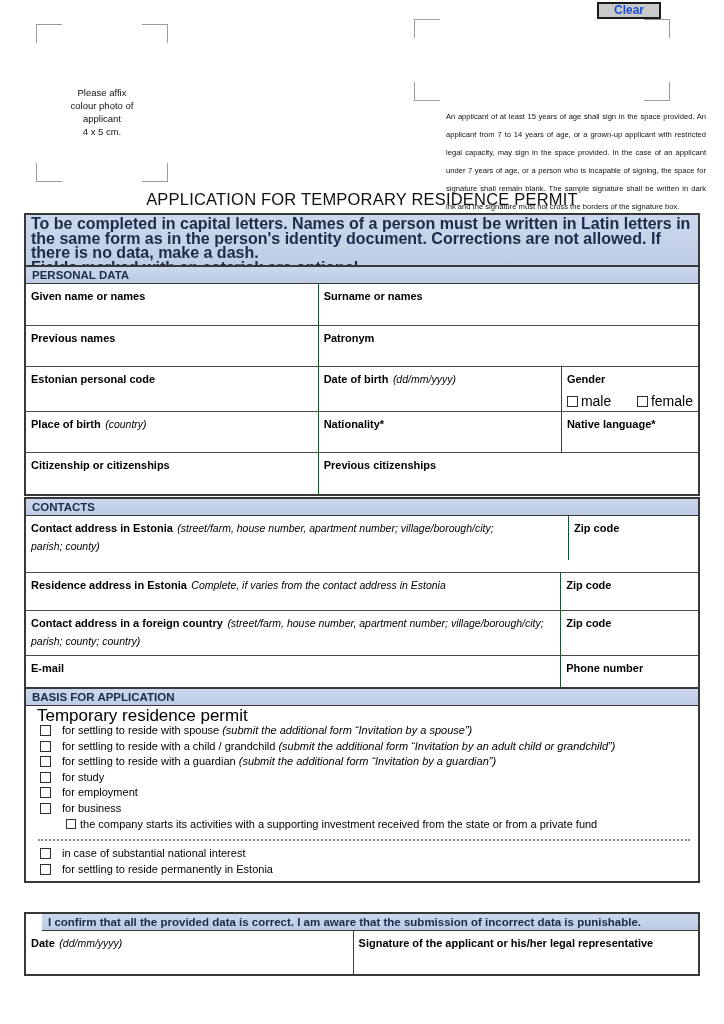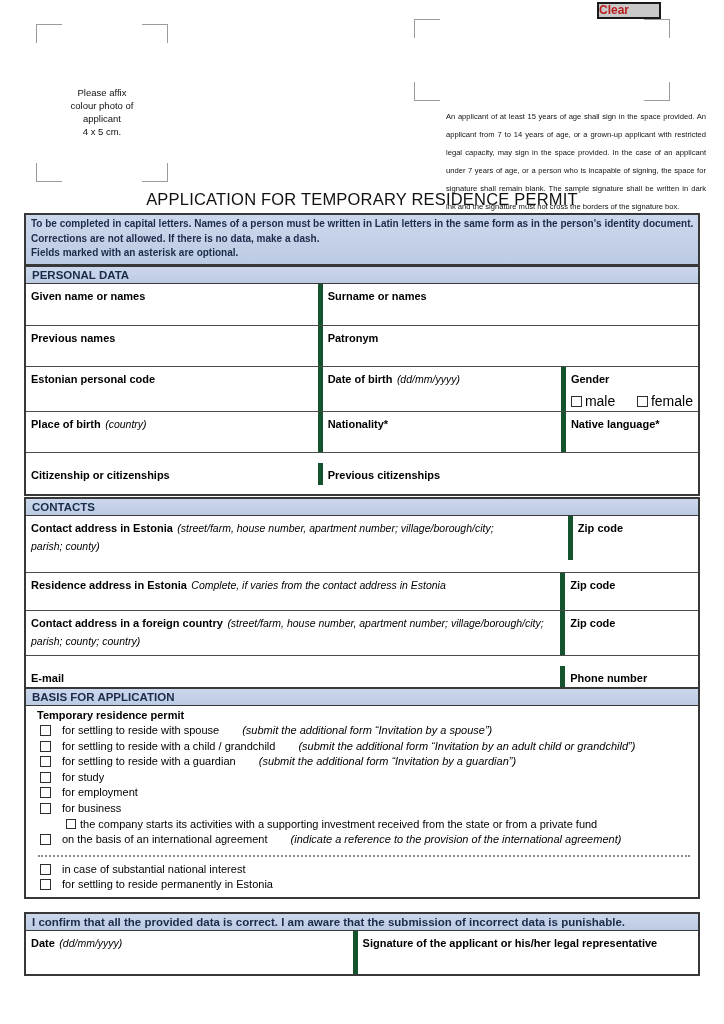--- a/index.html
+++ b/index.html
@@ -4,22 +4,22 @@
 <style>
   * { margin:0; padding:0; box-sizing:border-box; }
   html,body { background:#ffffff; }
   body { font-family:"Liberation Sans", sans-serif; color:#000; }
   .page { position:relative; width:724px; height:1024px; background:#fff; overflow:hidden; }
 
   
   .clear-btn {
     position:absolute; top:2px; left:597px; width:64px; height:17px;
     background:#c9c9c9; border:2px solid #1a1a1a;
-    font-size:12px; font-weight:bold; line-height:13px;
-    cursor:pointer; color:#b91c1c;
+    font-size:12px; font-weight:bold; text-align:center; line-height:13px;
+    cursor:pointer; color:#1d4ed8;
   }
 
   
   .mark-box { position:absolute; }
   .corner { position:absolute; width:26px; height:19px; }
   .corner.tl { top:0; left:0; border-top:1px solid #9b9b9b; border-left:1px solid #9b9b9b; }
   .corner.tr { top:0; right:0; border-top:1px solid #9b9b9b; border-right:1px solid #9b9b9b; }
   .corner.bl { bottom:0; left:0; border-bottom:1px solid #9b9b9b; border-left:1px solid #9b9b9b; }
   .corner.br { bottom:0; right:0; border-bottom:1px solid #9b9b9b; border-right:1px solid #9b9b9b; }
 
@@ -44,70 +44,71 @@
   .section {
     position:absolute; left:24px; width:676px;
     border:2px solid #383838; background:#fff;
   }
   .sec-header {
     font-size:11.5px; font-weight:bold; color:#1c2b4a;
     padding:2px 6px 2px 6px; border-bottom:1px solid #383838;
     background:linear-gradient(#ccd7ec, #bccbe3);
   }
   .instr {
-    padding:2px 3px 3px 5px; font-size:10px; font-weight:bold;
+    padding:2px 3px 3px 5px; font-size:16px; font-weight:bold;
     line-height:14.5px; color:#1c2b4a;
     background:linear-gradient(#ccd7ec, #bccbe3);
   }
 
   
   .row { display:flex; }
   .row + .row { border-top:1px solid #4a4a4a; }
   .cell { padding:2px 5px; }
-  .cell + .cell { border-left:5px solid #14532d; }
+  .cell + .cell { border-left:1px solid #14532d; }
   .lbl { font-weight:bold; font-size:11px; }
   .hint { font-style:italic; font-weight:normal; font-size:10.5px; }
   .c1 { width:43.4%; }
   .c2w { width:56.6%; }
   .c2n { width:36.2%; }
   .c3n { width:20.4%; }
   .ca { width:79.5%; }
   .cz { width:20.5%; }
   .h41 { min-height:41px; }
-  .h42 { min-height:42px;align-items:center; }
+  .h42 { min-height:42px; }
   .h44 { min-height:44px;gap:40px; }
   .h38 { min-height:38px;margin-top:12px; }
   .h45 { min-height:45px; }
 
   
   .cb {
     display:inline-block; width:11px; height:11px;
     border:1.5px solid #2e2e2e; background:#fff;
     vertical-align:-1px; cursor:pointer; flex:none;
   }
   .gender-line { margin-top:6px; font-size:14px; display:flex; align-items:center; }
   .gender-line .cb { margin-right:3px; }
   .gender-gap { width:26px; }
 
   
   .basis-body { padding:2px 4px 4px 4px; }
-  .basis-title { font-weight:bold; font-size:11px; padding-left:7px; line-height:15px; }
+  .basis-title { font-weight:normal; font-size:17px; padding-left:7px; line-height:15px; }
   .opt { display:flex; align-items:flex-start; font-size:11px; line-height:15.6px; }
   .opt .cb { margin:2px 11px 0 10px; }
   .opt.sub .cb { margin:2px 4px 0 36px; width:10px; height:10px; }
-  .opt .it { font-style:italic;margin-left:20px; }
+  .opt .it { font-style:italic; }
   .dotline {
     border-top:2px dotted #8a8a8a; margin:7px 4px 5px 8px;
   }
 
   
   .confirm-header {
     font-size:11.5px; font-weight:bold; color:#1c2b4a;
     padding:2px 6px; border-bottom:1px solid #383838;
     background:linear-gradient(#ccd7ec, #bccbe3);
+    margin-left:16px;
   }
 </style>
 </head>
 <body>
 
 <div class="page">
 
   <div class="clear-btn">Clear</div>
 
   <div class="mark-box photo-box">
@@ -264,24 +265,20 @@
         <span>for employment</span>
       </div>
       <div class="opt">
         <span class="cb"></span>
         <span>for business</span>
       </div>
       <div class="opt sub">
         <span class="cb"></span>
         <span>the company starts its activities with a supporting investment received from the state or from a private fund</span>
       </div>
-      <div class="opt">
-        <span class="cb"></span>
-        <span><span>on the basis of an international agreement</span>&nbsp;<span class="it">(indicate a reference to the provision of the international agreement)</span></span>
-      </div>
 
       <div class="dotline"></div>
 
       <div class="opt">
         <span class="cb"></span>
         <span>in case of substantial national interest</span>
       </div>
       <div class="opt">
         <span class="cb"></span>
         <span>for settling to reside permanently in Estonia</span>

